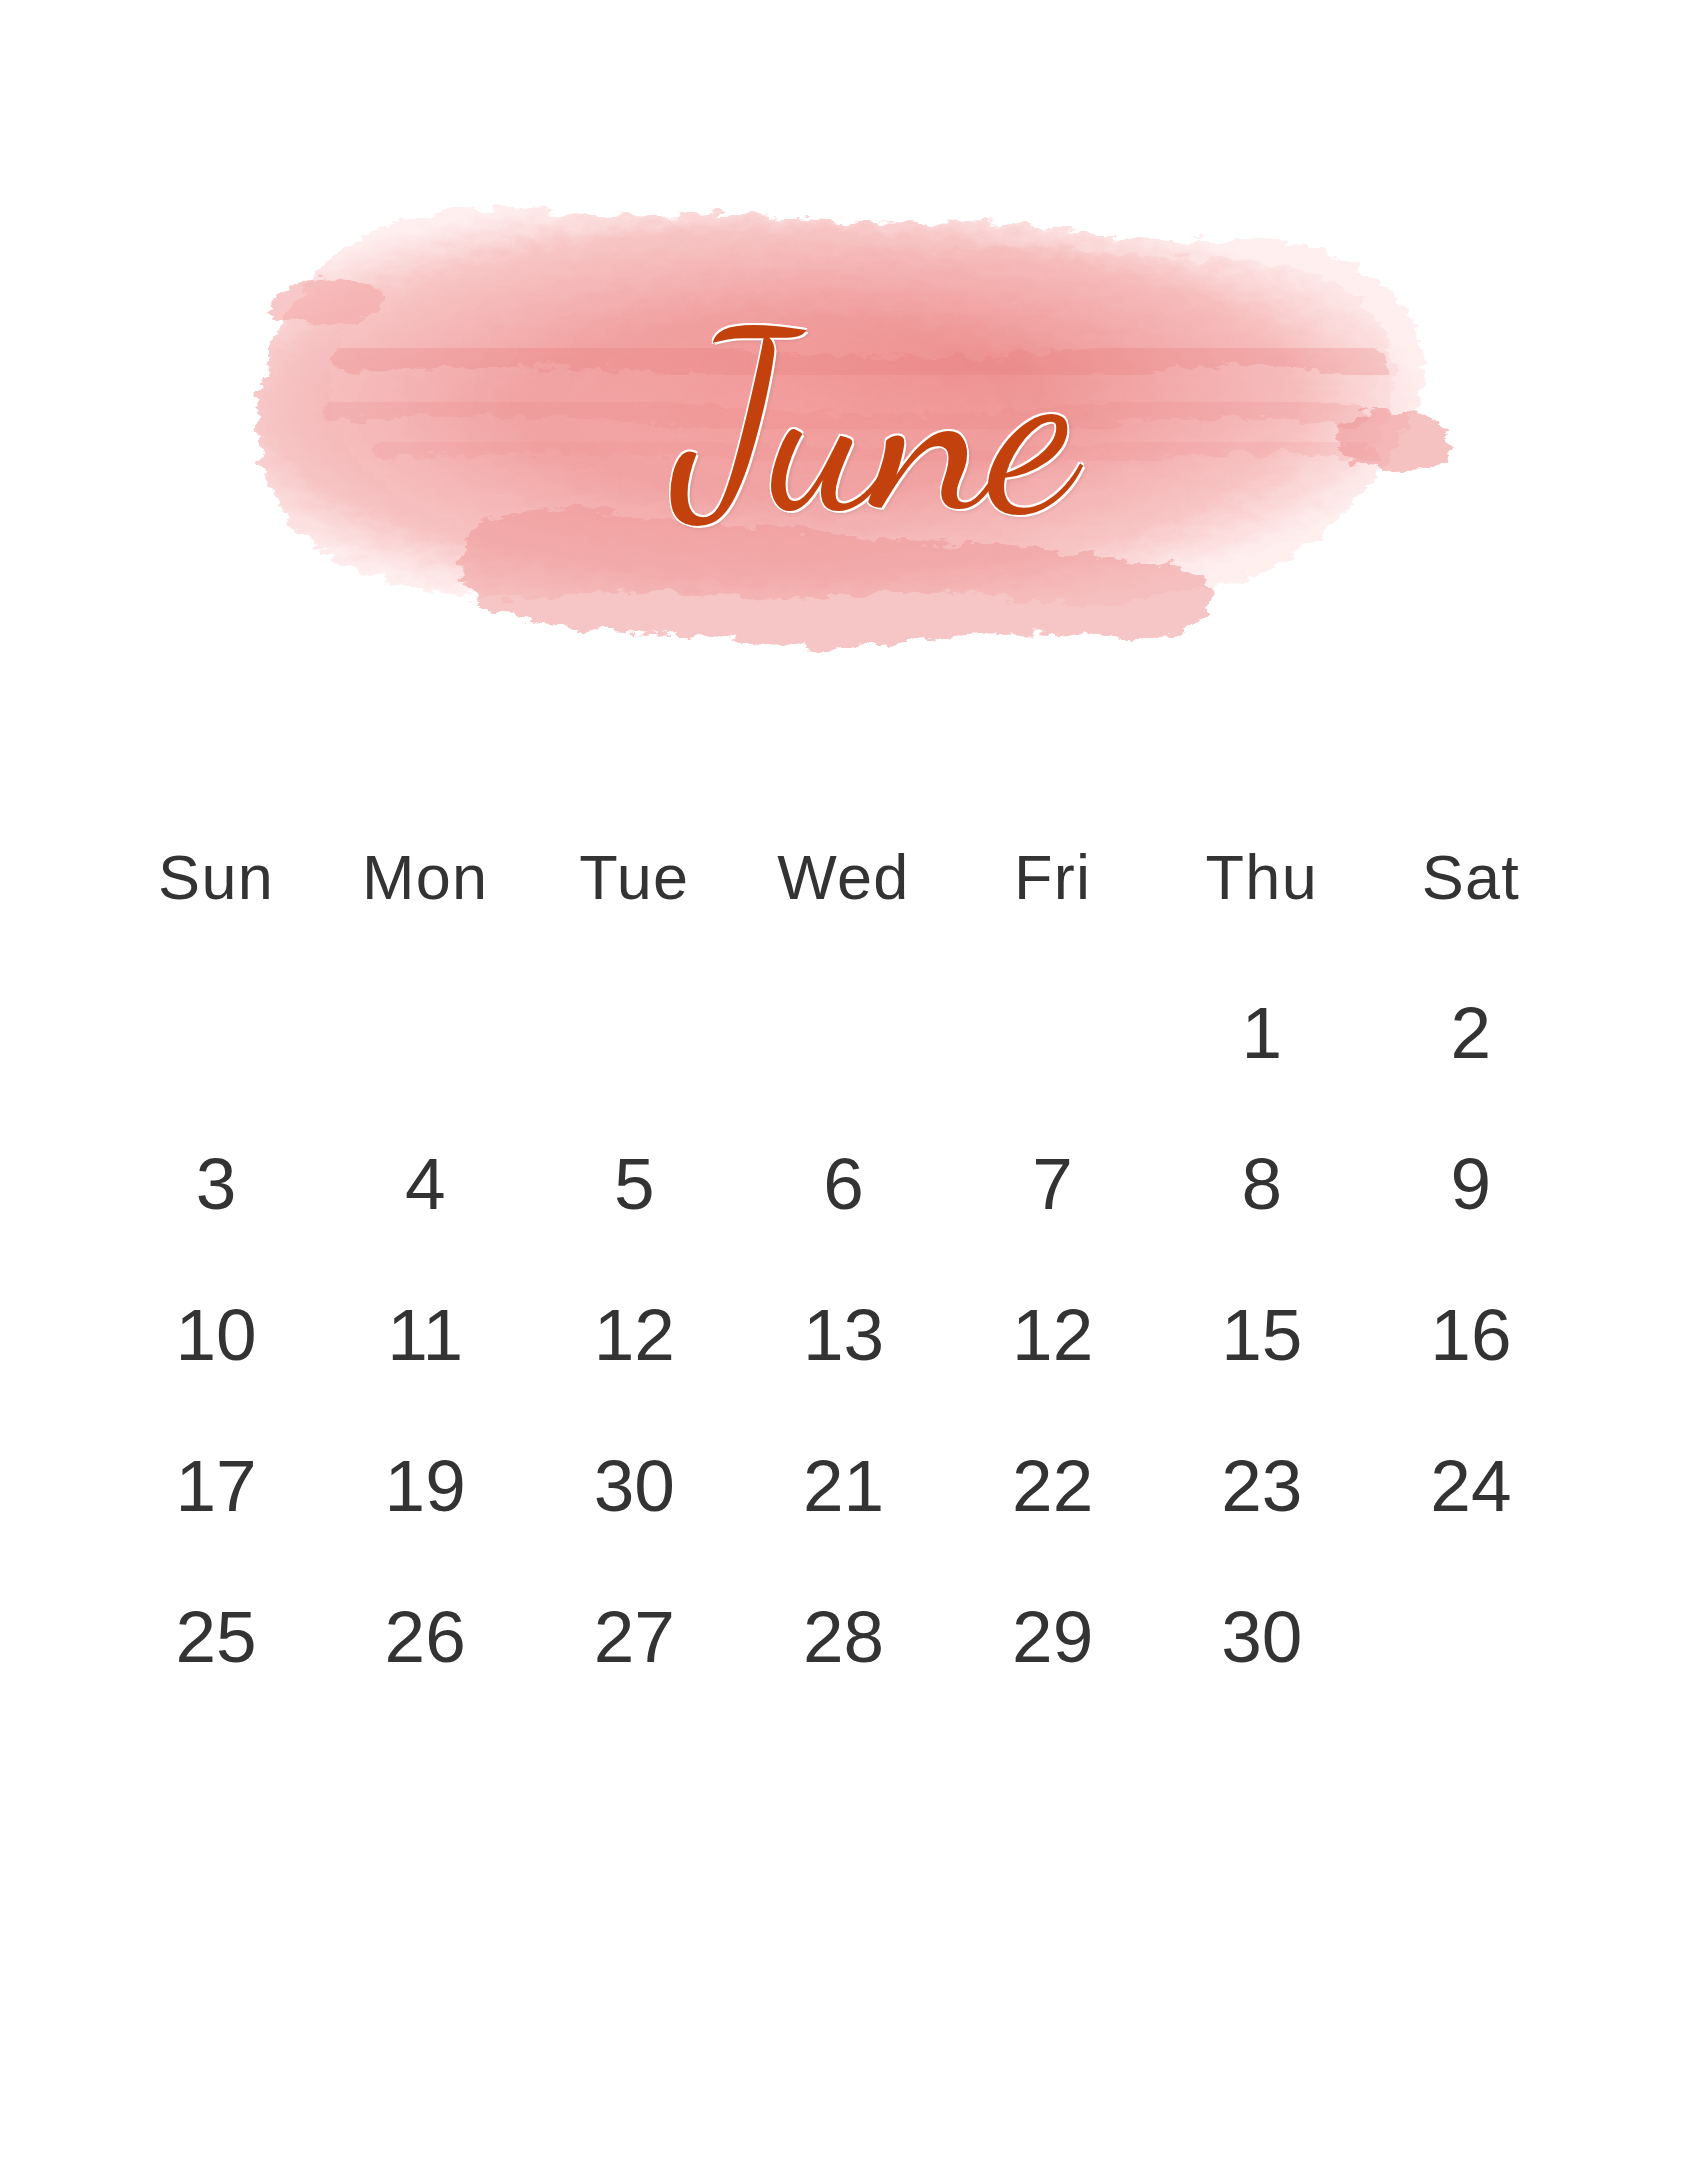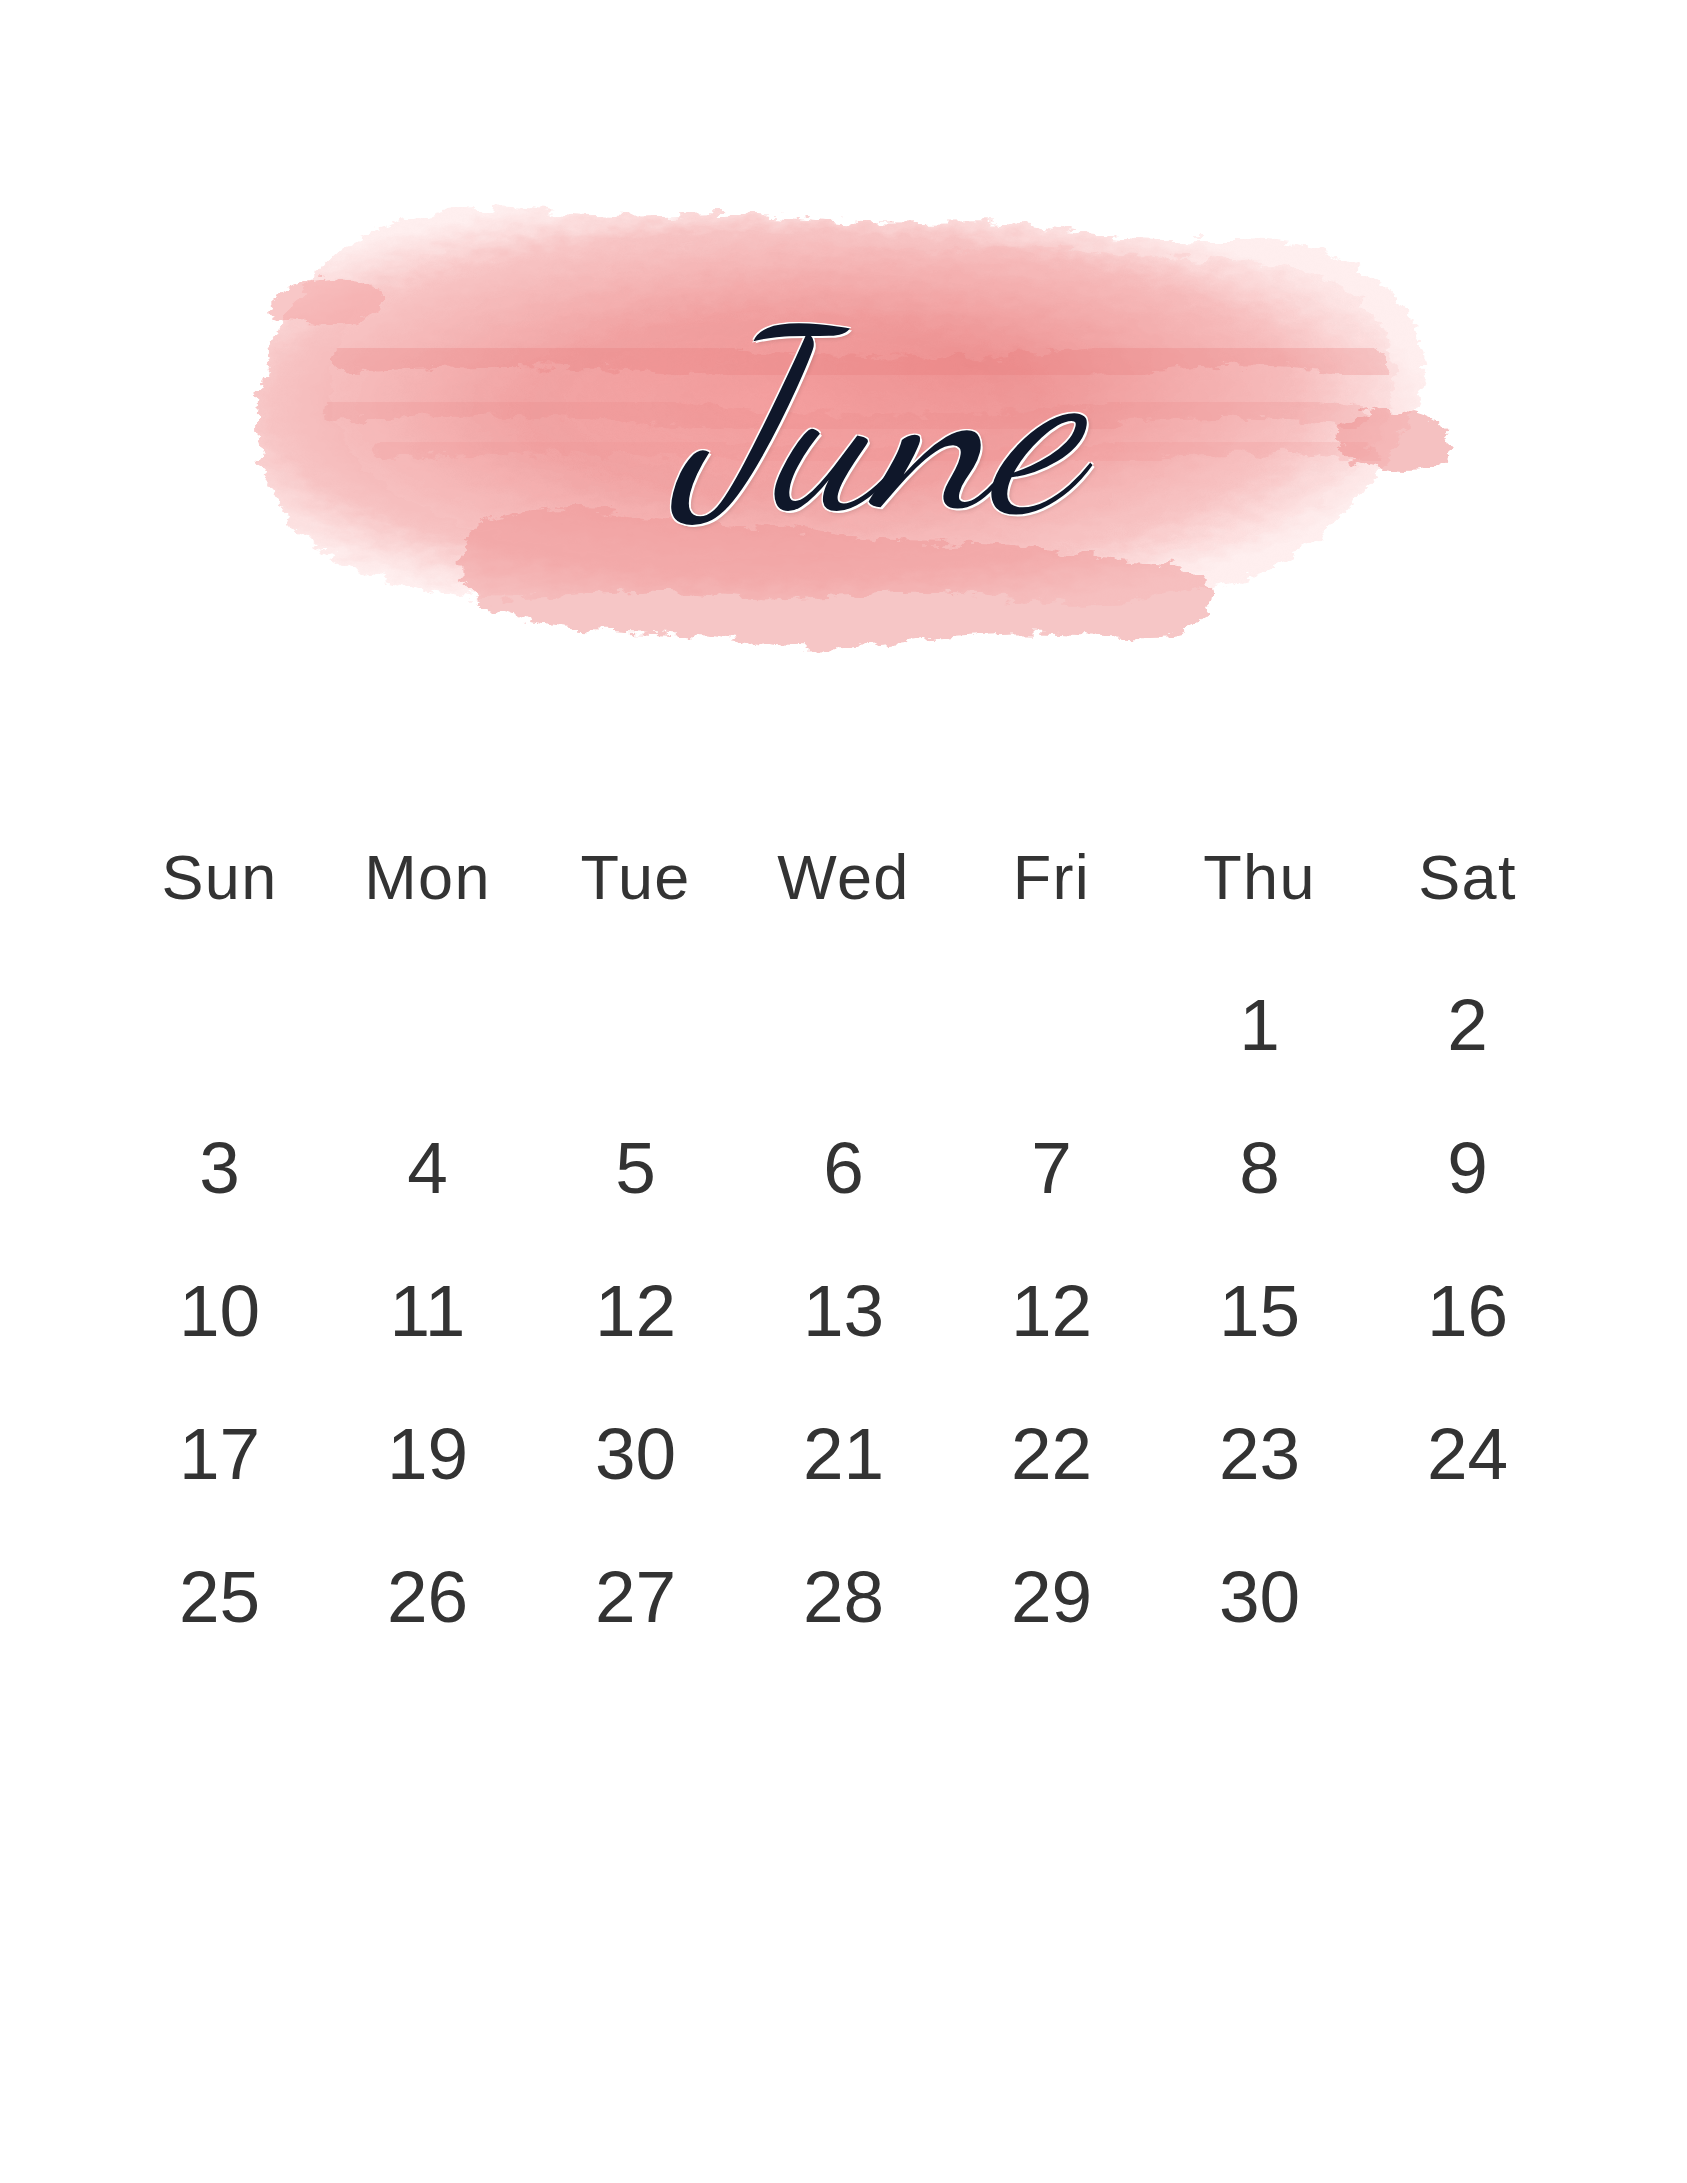--- a/index.html
+++ b/index.html
@@ -40,46 +40,45 @@
 
     .watercolor-svg {
       width: 100%;
       height: 100%;
     }
 
     .month-title {
       position: absolute;
       font-family: 'Brush Script MT', 'Dancing Script', cursive;
       font-size: 251px;
-      color: #0f172a;
+      color: #c2410c;
       font-weight: normal;
       text-shadow:
         2px 2px 0px #ffffff,
         -1.3px -1.3px 0px #ffffff,
         1.3px -1.3px 0px #ffffff,
         -1.3px 1.3px 0px #ffffff,
         2.6px 2.6px 4px rgba(0,0,0,0.15);
       letter-spacing: -3.3px;
       z-index: 10;
       top: 50%;
       left: 50%;
       transform: translate(-42%, -48%);
-      font-style: italic;
     }
 
     .calendar-section {
       width: 1456px;
       margin-top: 40px;
       flex: 1;
     }
 
     .calendar-grid {
       display: grid;
       grid-template-columns: repeat(7, 1fr);
-      gap: 0;
+      gap: 8px;
       width: 100%;
     }
 
     .day-header {
       text-align: center;
       font-size: 63px;
       font-weight: 400;
       color: #333333;
       padding: 20px 13.2px 40px 13.2px;
       font-family: 'Helvetica Neue', Arial, sans-serif;

